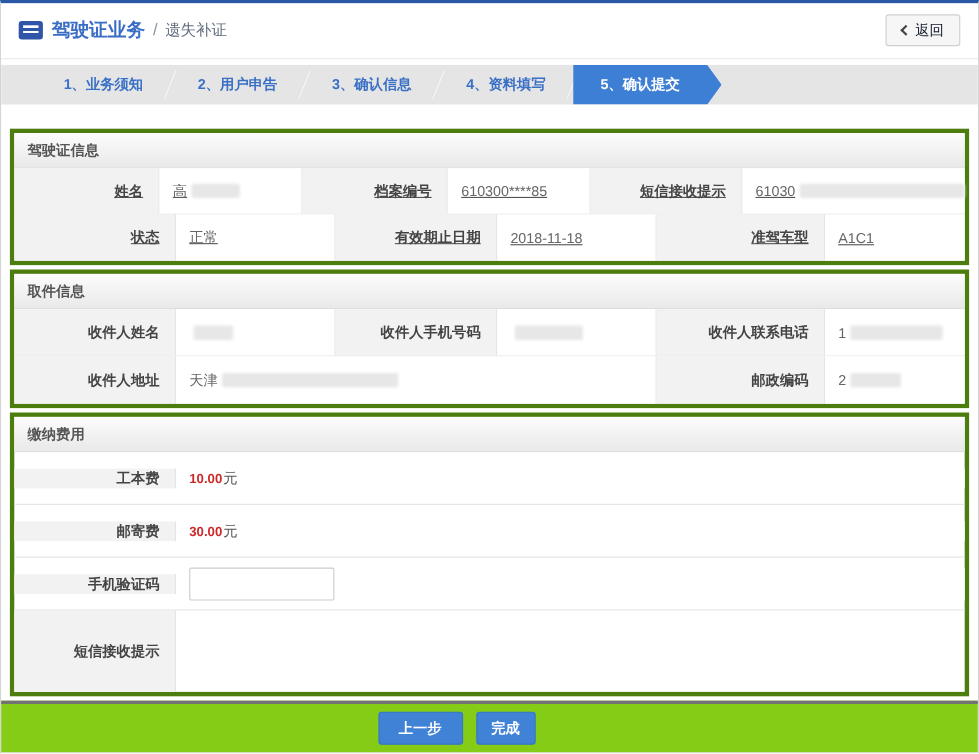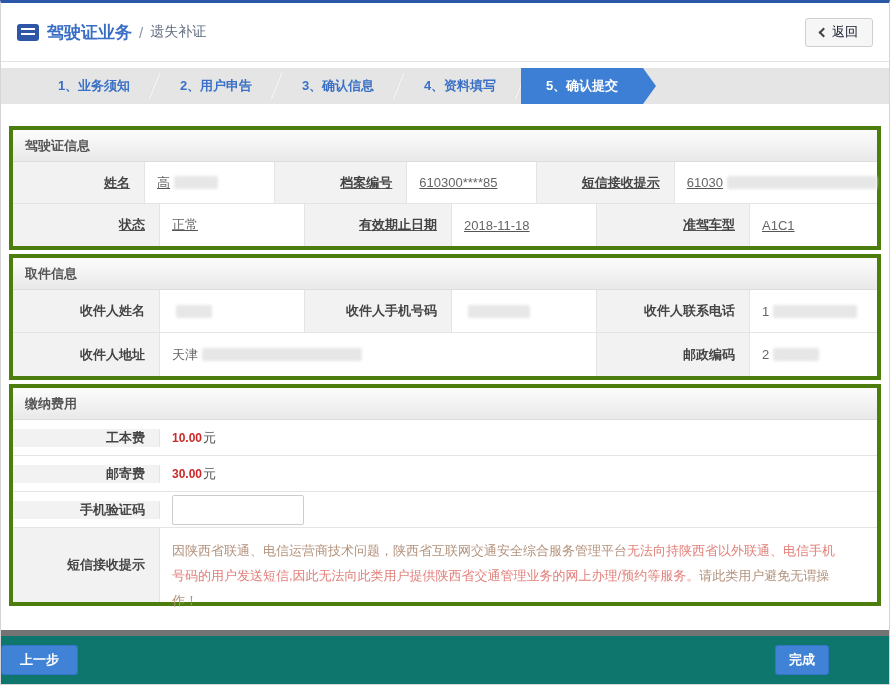--- a/index.html
+++ b/index.html
@@ -38,39 +38,39 @@
   .trow { display:flex; border-bottom:1px solid #e4e4e4; }
   .trow:last-child { border-bottom:none; }
   .cl { background:#f2f2f2; font-size:13px; font-weight:bold; color:#444; text-align:right;
       padding-right:14px; display:flex; align-items:center; justify-content:flex-end; border-right:1px solid #e4e4e4; }
   .cv { background:#fff; font-size:13px; color:#666; padding-left:12px; display:flex; align-items:center; border-right:1px solid #e4e4e4; }
   .cv.endcell { border-right:none; }
   .w-l1 { width:147px; } .w-v1 { width:145px; }
   .w-l2 { width:147px; } .w-v2 { width:145px; }
   .w-l3 { width:153px; } .w-v3 { flex:1; }
   .w-span { width:437px; }
-  .h42 { height:42px;text-decoration:underline; } .h43 { height:43px; } .h46 { height:36px;align-items:center; }
+  .h42 { height:42px;text-decoration:underline; } .h43 { height:43px; } .h46 { height:48px;align-items:center; }
   .grow { flex:1; }
 
   .redact { display:inline-block; height:13px; background:#e7e7e7; border-radius:2px; margin-left:4px; filter:blur(1.5px); }
   .r44{width:44px;} .r150{width:150px;} .r36{width:36px;} .r62{width:62px;} .r84{width:84px;} .r160{width:160px;} .r46{width:46px;}
 
   .fee-num { font-size:12px; font-weight:bold; color:#cc2a2a; }
   .fee-unit { font-size:13px; color:#555; margin-left:1px; }
 
   .captcha-input { width:132px; height:30px; border:1px solid #ccc; border-radius:2px; padding:0 8px; font-size:13px; color:#333; }
   .btn-captcha { height:32px; margin-left:8px; padding:0 13px; background:#ebebeb; border:1px solid #cfcfcf; border-radius:2px; font-size:13px; font-weight:bold; color:#333; cursor:pointer; }
 
   .sms-row { height:74px; }
   .sms-text { line-height:25px; font-size:13px; padding:10px 30px 10px 12px; display:block; align-items:flex-start; }
   .sms-muted { color:#b3927c; }
   .sms-strong { color:#e2807b; }
 
   
-  .footer { height:54px; background:#0f766e; border-top:6px solid #737373; display:flex; justify-content:space-between; align-items:center; padding-right:60px; }
+  .footer { height:54px; background:#84cc16; border-top:3px solid #737373; display:flex; justify-content:center; align-items:center; padding-right:60px; }
   .btn-blue { height:30px; background:#4082d6; border:1px solid #3474c8; border-radius:3px; color:#fff; font-size:13px; font-weight:bold; cursor:pointer; }
   .btn-prev { padding:0 18px; margin-right:12px; }
   .btn-done { padding:0 13px; }
 </style>
 </head>
 <body>
 
 <div class="page">
 
   <div class="hdr">
@@ -180,23 +180,20 @@
         </div>
       </div>
       <div class="trow h46">
         <div class="cl w-l1">手机验证码</div>
         <div class="cv endcell grow">
           <input class="captcha-input" type="text" value="" style="">
         </div>
       </div>
       <div class="trow sms-row">
         <div class="cl w-l1">短信接收提示</div>
-        <div class="cv endcell grow sms-text">
-          <span class="sms-muted">因陕西省联通、电信运营商技术问题，陕西省互联网交通安全综合服务管理平台</span><span class="sms-strong">无法向持陕西省以外联通、电信手机号码的用户发送短信,因此无法向此类用户提供陕西省交通管理业务的网上办理/预约等服务。</span><span class="sms-muted">请此类用户避免无谓操作！</span>
-        </div>
       </div>
     </div>
 
   </div>
 
   <div class="footer">
     <button class="btn-blue btn-prev">上一步</button>
     <button class="btn-blue btn-done">完成</button>
   </div>
 

